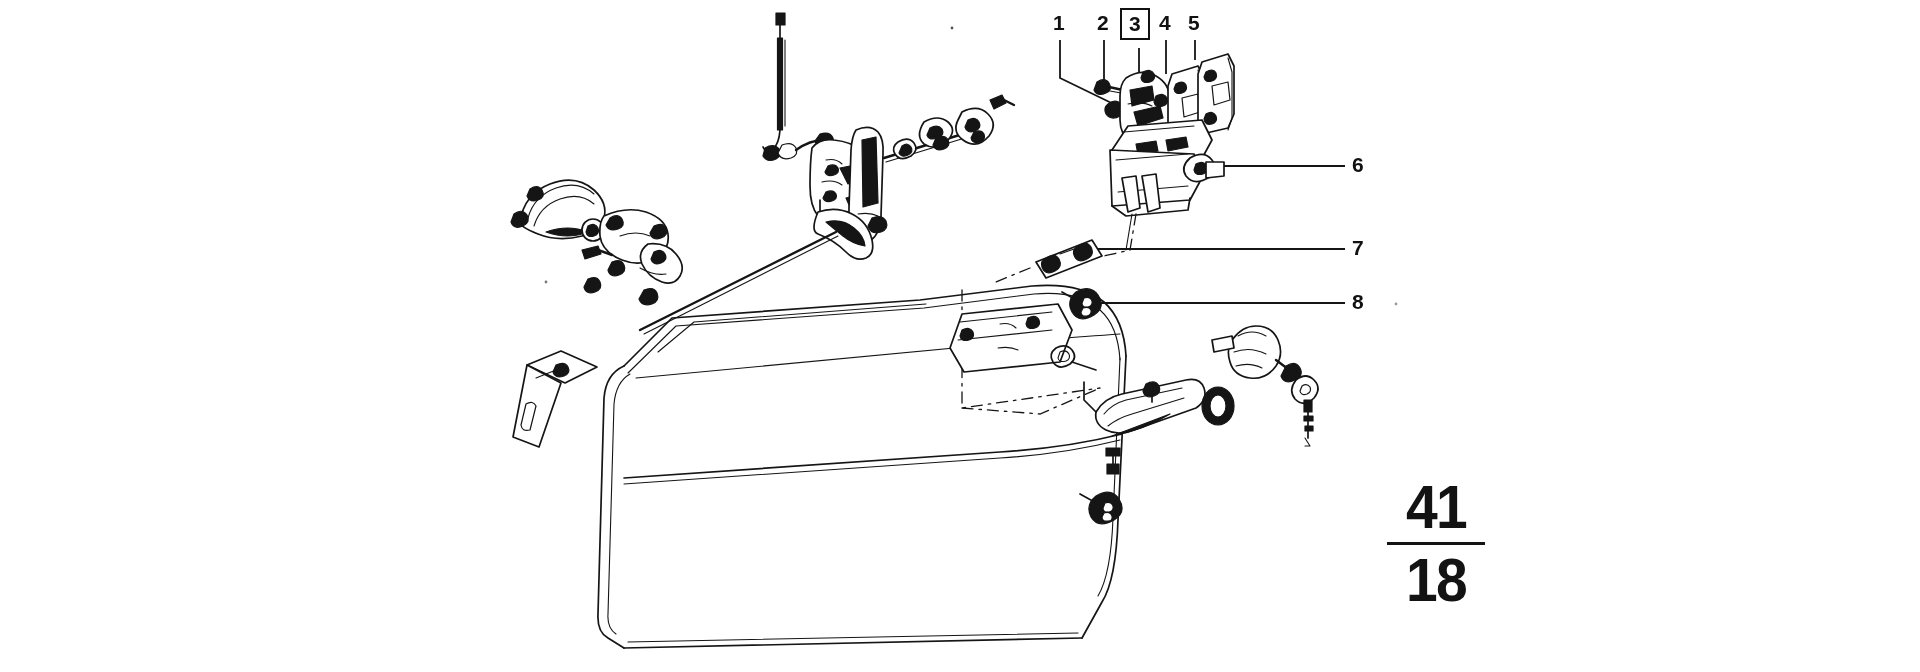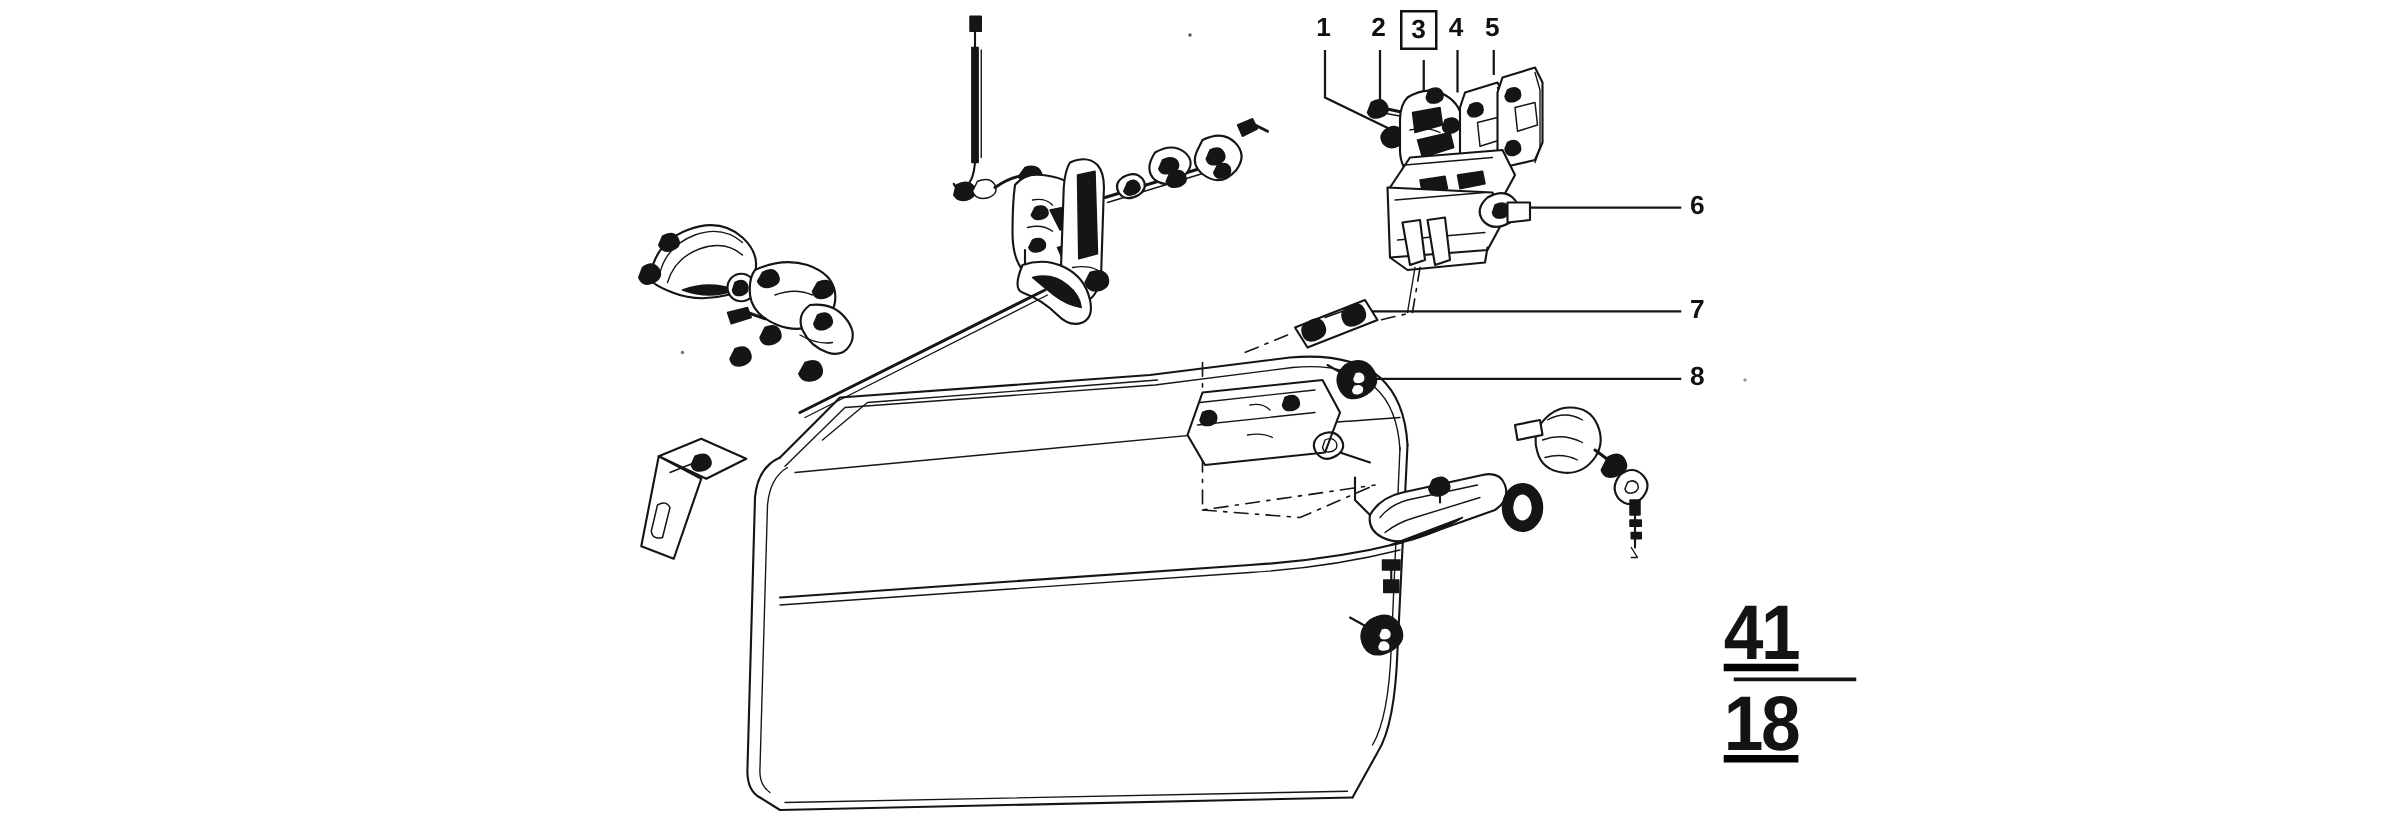--- a/index.html
+++ b/index.html
@@ -43,22 +43,22 @@
     padding: 3px 7px 4px 7px;
     font-size: 21px;
     background: #ffffff;
   }
   
   #page-number {
     position: absolute;
     left: 1374px;
     top: 478px;
     width: 124px;
+    text-align: center;
     user-select: none;
-    text-decoration: underline;
   }
   #page-number .num {
     font-family: "Liberation Sans", sans-serif;
     font-weight: bold;
     font-size: 62px;
     line-height: 0.95;
     color: #131313;
     letter-spacing: -2px;
     transform: scaleX(0.92);
     display: block;

